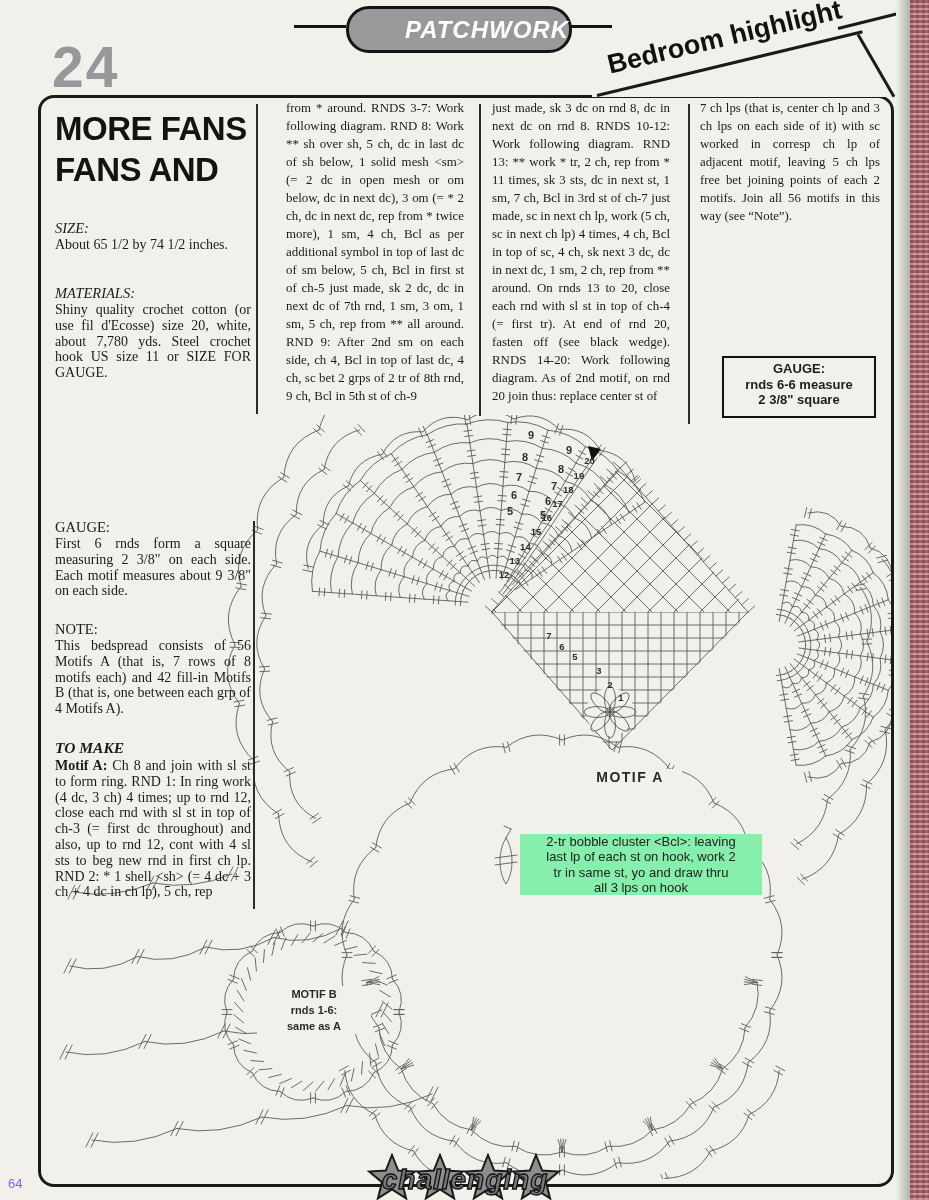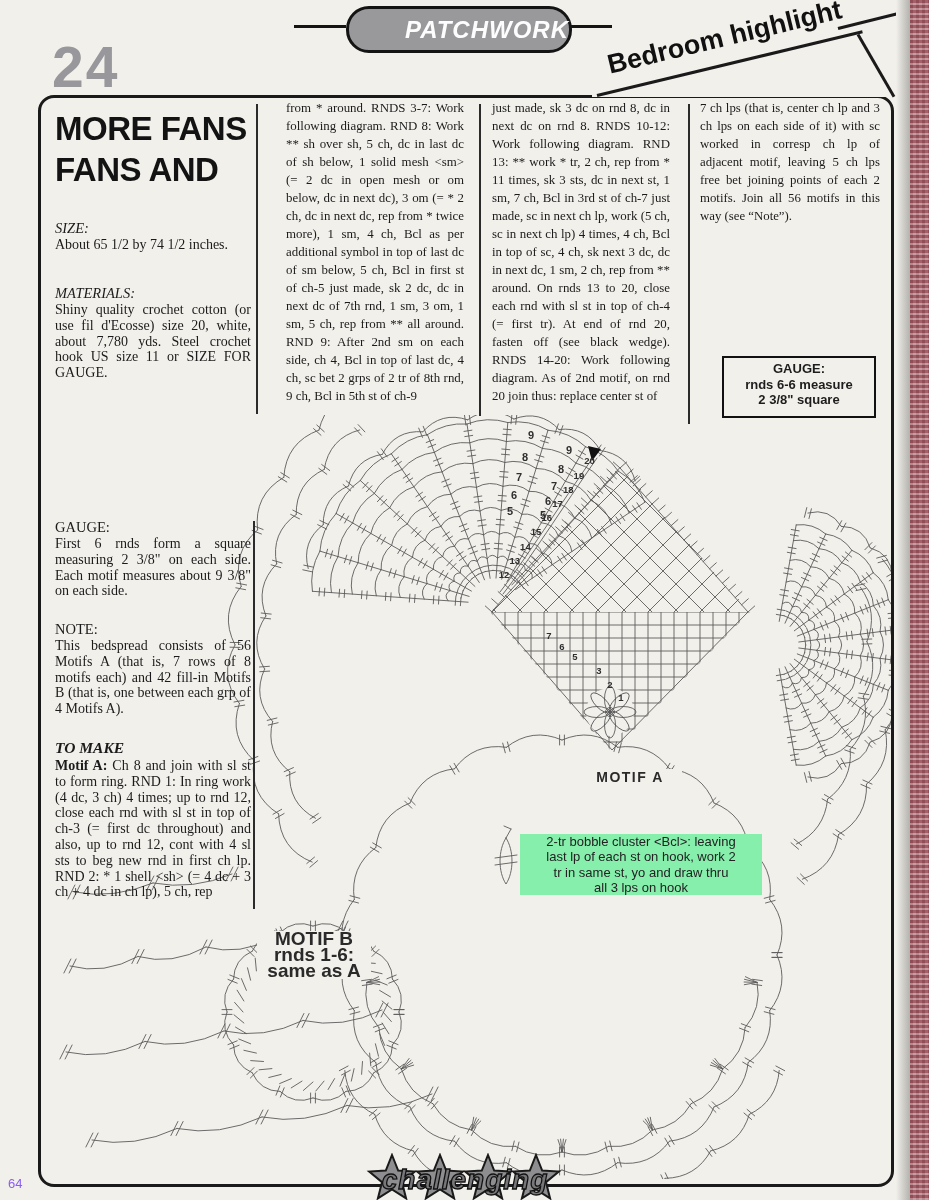--- a/index.html
+++ b/index.html
@@ -25,21 +25,21 @@
   .it{font-style:italic}
   .blk{position:absolute;text-align:justify;z-index:3;font-size:14px;line-height:15.8px}
   .c1{width:196px;left:55px}
   .colp{width:178px;font-size:12.9px;line-height:18px}
   .colp p{margin:0}
   .vline{position:absolute;width:2px;background:#2b2b2b;z-index:3}
   .gauge-box{left:722px;top:356px;width:150px;height:55px;border:2px solid #111;z-index:3;text-align:center;font:bold 13px/15.5px "Liberation Sans",sans-serif;padding-top:3px;color:#1d1d1d}
   .diagram-clip{left:42px;top:415px;width:849px;height:764px;overflow:hidden;z-index:1}
   .dlabel{position:absolute;z-index:4;background:#f2f0eb;text-align:center;font-family:"Liberation Sans",sans-serif;font-weight:bold;color:#2a2a2a}
   .motifa{left:578px;top:769px;width:104px;font-size:14px;letter-spacing:1.5px}
-  .motifb{left:257px;top:931px;width:114px;font-size:19px;line-height:16px}
+  .motifb{left:257px;top:986px;width:114px;font-size:11px;line-height:16px}
   .legend{left:520px;top:834px;width:242px;z-index:4;background:#86efac;text-align:center;font:13px/15.3px "Liberation Sans",sans-serif;color:#222}
   .pgnum{left:8px;top:1176px;font:13px "Liberation Sans",sans-serif;color:#8b5cf6;z-index:3}
   .badge{left:362px;top:1153px;z-index:6}
   .edge-gray{left:896px;top:0;width:14px;height:1200px;background:linear-gradient(90deg,#f2f0eb,#c9c7c2 65%,#b4b2ad);z-index:6}
   .edge-pink{left:910px;top:0;width:19px;height:1200px;z-index:6;background:#b5767d;
     background-image:repeating-linear-gradient(0deg,rgba(255,255,255,.28) 0 2px,rgba(122,42,52,.28) 2px 5px),
                      repeating-linear-gradient(90deg,rgba(92,30,40,.3) 0 3px,rgba(0,0,0,0) 3px 6px)}
 </style>
 </head>
 <body>

